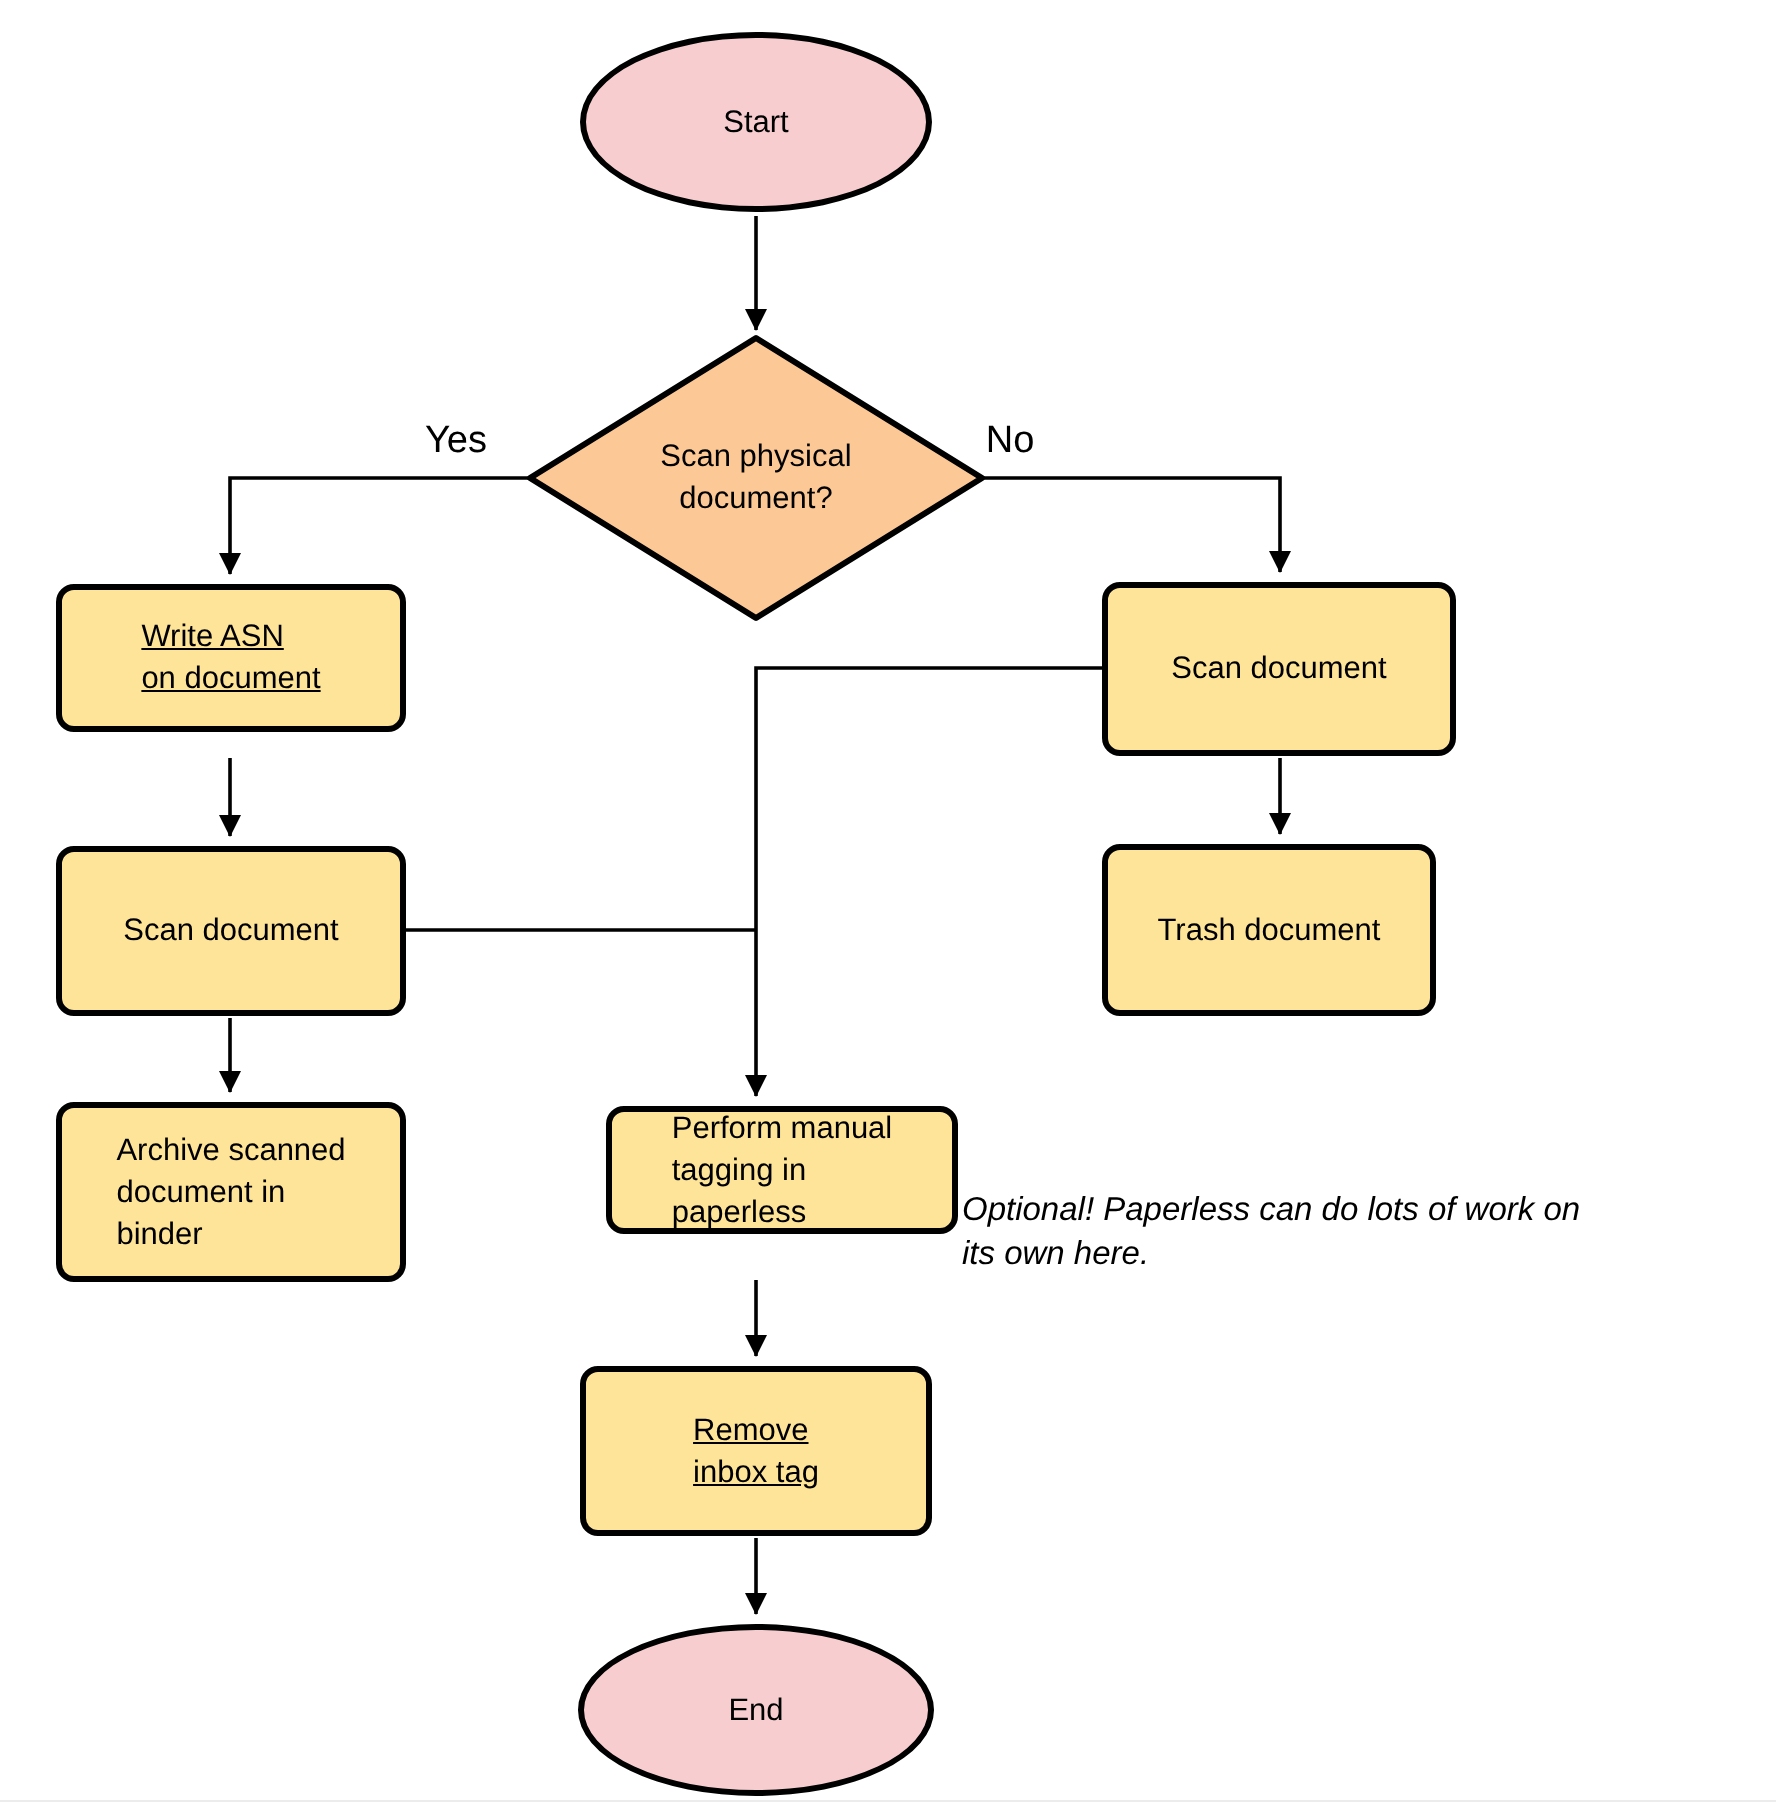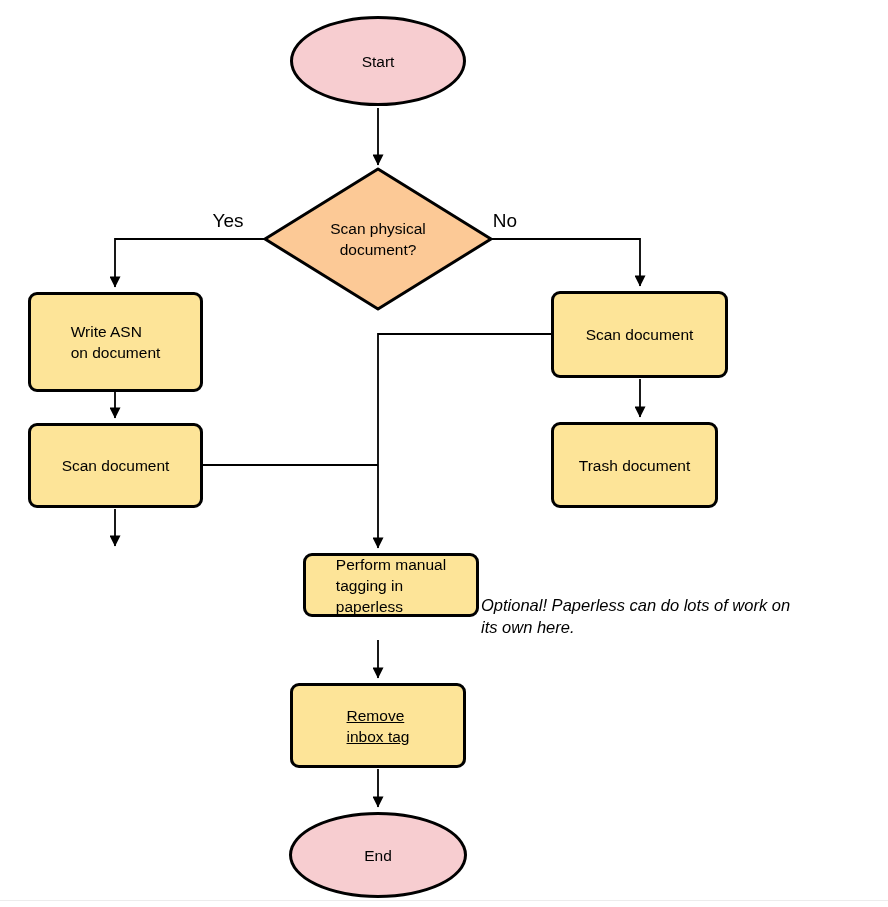--- a/index.html
+++ b/index.html
@@ -124,26 +124,31 @@
   <div class="node terminal" style="left:290px; top:16px; width:176px; height:90px;">
     <span>Start</span>
   </div>
 
   <div class="decision-label">Scan physical
 document?</div>
 
   <div class="edge-label" style="left:203px; top:212px;">Yes</div>
   <div class="edge-label" style="left:480px; top:212px;">No</div>
 
-  <div class="node process" style="left:28px; top:292px; width:175px; height:100px;">
+  <div class="node process" style="left:28px; top:292px; width:175px; height:74px;text-decoration:underline;">
     <span>Write ASN
 on document</span>
   </div>
   <div class="node process" style="left:28px; top:423px; width:175px; height:85px;">
     <span>Scan document</span>
+  </div>
+  <div class="node process" style="left:28px; top:551px; width:175px; height:90px;">
+    <span>Archive scanned
+document in
+binder</span>
   </div>
 
   <div class="node process" style="left:551px; top:291px; width:177px; height:87px;">
     <span>Scan document</span>
   </div>
   <div class="node process" style="left:551px; top:422px; width:167px; height:86px;">
     <span>Trash document</span>
   </div>
 
   <div class="node process" style="left:290px; top:553px; width:176px; height:64px;margin-left:13px;">

